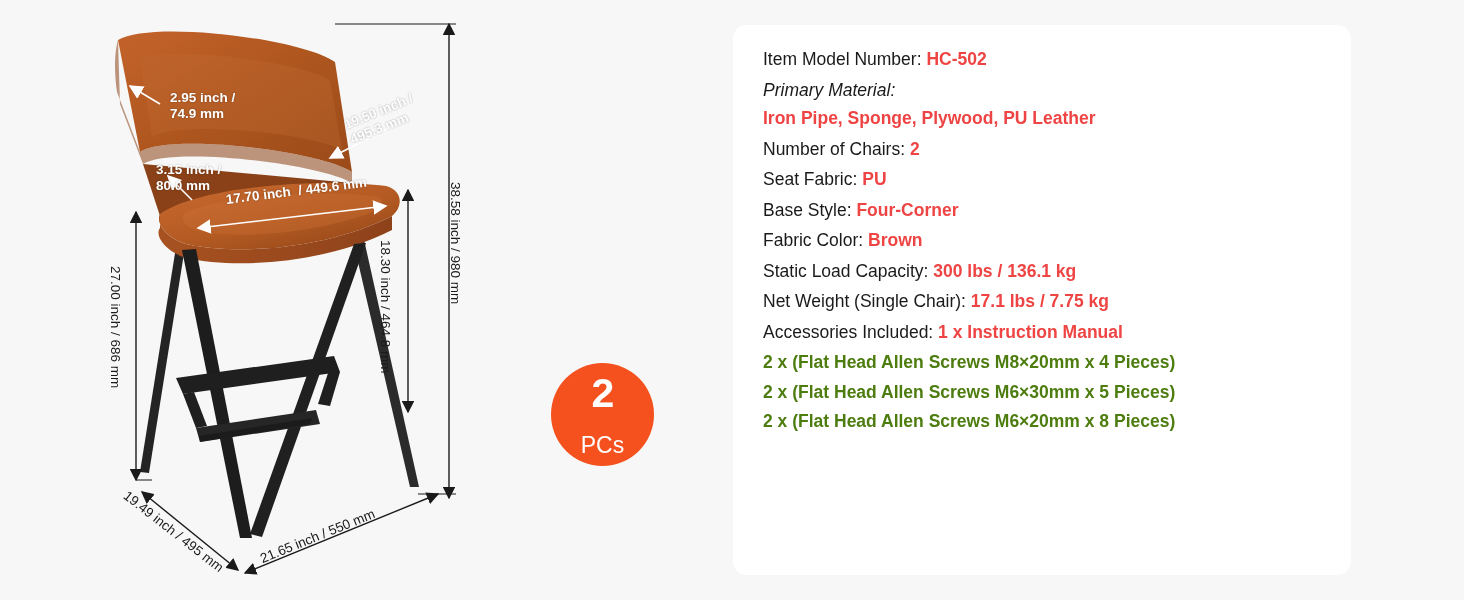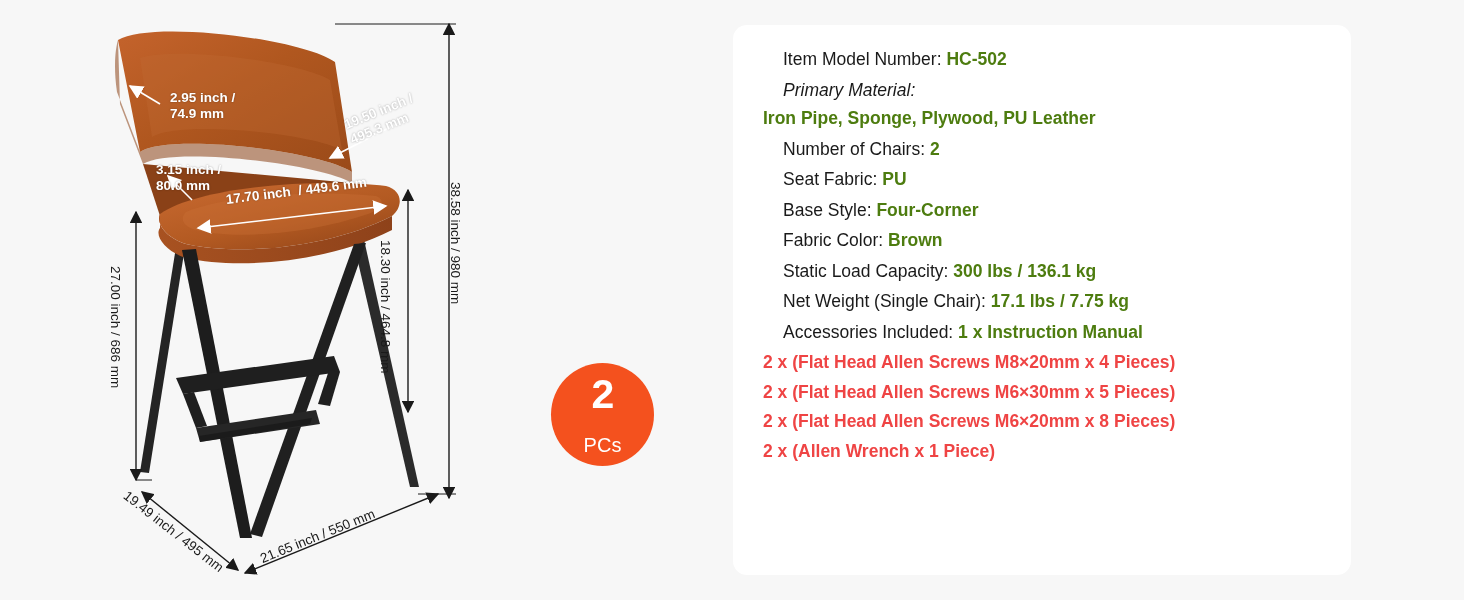--- a/index.html
+++ b/index.html
@@ -66,21 +66,21 @@
     align-items: center;
     justify-content: center;
     line-height: 1;
   }
   .badge-number {
     font-size: 41px;
     font-weight: 700;
     letter-spacing: -1px;
   }
   .badge-unit {
-    font-size: 20px;
+    font-size: 23px;
     font-weight: 500;
     margin-top: 20px;
   }
 
   
   .spec-card {
     position: absolute;
     left: 733px;
     top: 25px;
     width: 618px;
@@ -92,35 +92,34 @@
   }
   .spec-row {
     font-size: 17.5px;
     color: #1a1a1a;
     line-height: 1.0;
     margin-bottom: 13px;
     white-space: nowrap;
   }
   .spec-label {
     font-weight: 400;
-    margin-left: 20px;
   }
   .spec-value {
-    color: #4d7c0f;
+    color: #ef4444;
     font-weight: 700;
   }
   .spec-row.material-head {
     margin-bottom: 11px;
     font-style: italic;
   }
   .spec-row.material-value {
     margin-bottom: 13px;
   }
   .spec-row.accessory-extra {
-    color: #ef4444;
+    color: #4d7c0f;
     font-weight: 700;
     margin-bottom: 12px;
   }
 </style>
 </head>
 <body>
 
 <div class="page">
 
   <div class="illustration">
@@ -286,16 +285,15 @@
     </div>
 
     <div class="spec-row">
       <span class="spec-label">Accessories Included:</span>
       <span class="spec-value">1 x Instruction Manual</span>
     </div>
 
     <div class="spec-row accessory-extra">2 x (Flat Head Allen Screws M8×20mm x 4 Pieces)</div>
     <div class="spec-row accessory-extra">2 x (Flat Head Allen Screws M6×30mm x 5 Pieces)</div>
     <div class="spec-row accessory-extra">2 x (Flat Head Allen Screws M6×20mm x 8 Pieces)</div>
-    <div class="spec-row accessory-extra">2 x (Allen Wrench x 1 Piece)</div>
   </div>
 
 </div>
 
 </body></html>

